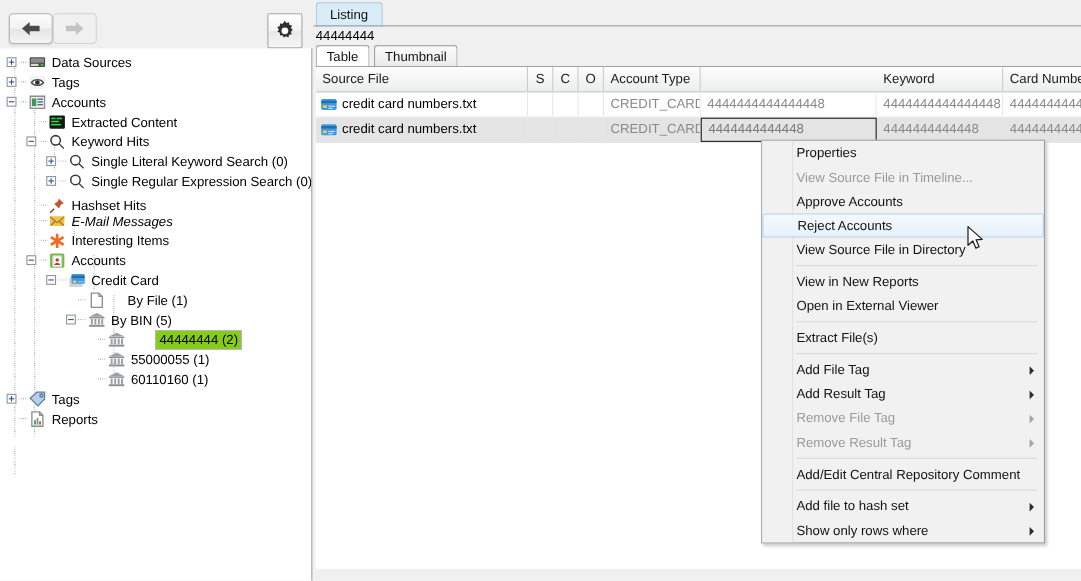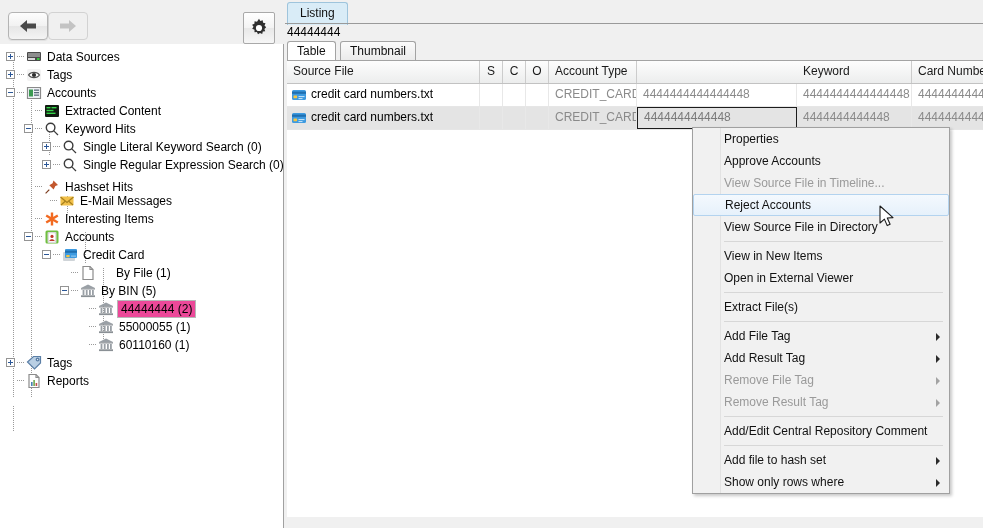--- a/index.html
+++ b/index.html
@@ -33,21 +33,21 @@
 
   .tree-wrap{
     position:absolute;left:0;top:44px;width:283px;height:484px;
     background:#fff;border-right:1px solid #a0a0a0;overflow:hidden;
   }
   .tnode{position:relative;height:18px;line-height:18px;white-space:nowrap;}
   .tnode .lbl{
     position:absolute;top:0;height:18px;line-height:18px;
     font-size:12px;color:#000;padding:0 2px;
   }
-  .tnode .lbl.sel{background:#ec4899;border:1px solid #b8b8b8;height:16px;line-height:16px;padding:0 3px;}
+  .tnode .lbl.sel{background:#84cc16;border:1px solid #b8b8b8;height:16px;line-height:16px;padding:0 3px;margin-left:24px;}
   .toggle{
     position:absolute;top:4px;width:9px;height:9px;border:1px solid #949494;
     background:#fff;box-sizing:border-box;cursor:pointer;
   }
   .toggle::before{content:"";position:absolute;left:1px;top:3px;width:5px;height:1px;background:#2b5797;}
   .toggle.plus::after{content:"";position:absolute;left:3px;top:1px;width:1px;height:5px;background:#2b5797;}
   .dots{position:absolute;top:8px;height:1px;
     background-image:linear-gradient(to right,#9a9a9a 1px,transparent 1px);
     background-size:2px 1px;}
   .vline{position:absolute;width:1px;
@@ -235,21 +235,21 @@
             <div class="lbl" style="left: 81px;">Single Regular Expression Search (0)</div>
           </div>
           <div class="tnode" style="position: absolute; left: 0px; top: 134px; width: 283px;">
             <div class="dots" style="left: 35px; width: 8px;"></div>
             <div class="ico" style="left: 44px;"><svg width="16" height="16" viewBox="0 0 16 16">
                 <path d="M9.5 1.5 L14 6 L11.4 7 L9.6 10.5 L5.3 6.2 L8.6 4.2 Z" fill="#c2572d"></path>
                 <path d="M5.3 10.7 L1.6 14.4" fill="none" stroke="#7a3a1c" stroke-width="1.2"></path>
               </svg></div>
             <div class="lbl" style="left: 63px;">Hashset Hits</div>
           </div>
-          <div class="tnode" style="position: absolute; left: 15px; top: 148px; width: 283px;">
+          <div class="tnode" style="position: absolute; left: 0px; top: 148px; width: 283px; font-style: italic;">
             <div class="dots" style="left: 35px; width: 8px;"></div>
             <div class="ico" style="left: 44px;"><svg width="16" height="16" viewBox="0 0 16 16">
                 <rect x="1.5" y="3.5" width="13" height="9" fill="#f2c14b" rx="1"></rect>
                 <path d="M1.5 4 L8 9.5 L14.5 4" fill="none" stroke="#a8801e" stroke-width="1.2"></path>
                 <path d="M2 12 L6.5 8 M14 12 L9.5 8" fill="none" stroke="#a8801e" stroke-width="1.2"></path>
               </svg></div>
             <div class="lbl" style="left: 63px;">E-Mail Messages</div>
           </div>
           <div class="tnode" style="position: absolute; left: 0px; top: 166px; width: 283px;">
             <div class="dots" style="left: 35px; width: 8px;"></div>
@@ -427,26 +427,26 @@
             <div class="td" style="left: 625px; width: 160px;">4444444444448</div>
           </div>
         </div>
     </div>
   </div>
 
   <div class="ctxmenu">
     <div class="ctxgutter"></div>
     <div id="ctx-items" style="position:relative;">
         <div class="ctxitem">Properties</div>
+        <div class="ctxitem disabled">View Source File in Timeline...</div>
         <div class="ctxitem">Approve Accounts</div>
-        <div class="ctxitem disabled">View Source File in Timeline...</div>
         <div class="ctxitem hl">Reject Accounts</div>
         <div class="ctxitem">View Source File in Directory</div>
         <div class="ctxsep"></div>
-        <div class="ctxitem">View in New Items</div>
+        <div class="ctxitem">View in New Reports</div>
         <div class="ctxitem">Open in External Viewer</div>
         <div class="ctxsep"></div>
         <div class="ctxitem">Extract File(s)</div>
         <div class="ctxsep"></div>
         <div class="ctxitem">Add File Tag<div class="arrow"></div></div>
         <div class="ctxitem">Add Result Tag<div class="arrow"></div></div>
         <div class="ctxitem disabled">Remove File Tag<div class="arrow dim"></div></div>
         <div class="ctxitem disabled">Remove Result Tag<div class="arrow dim"></div></div>
         <div class="ctxsep"></div>
         <div class="ctxitem">Add/Edit Central Repository Comment</div>

